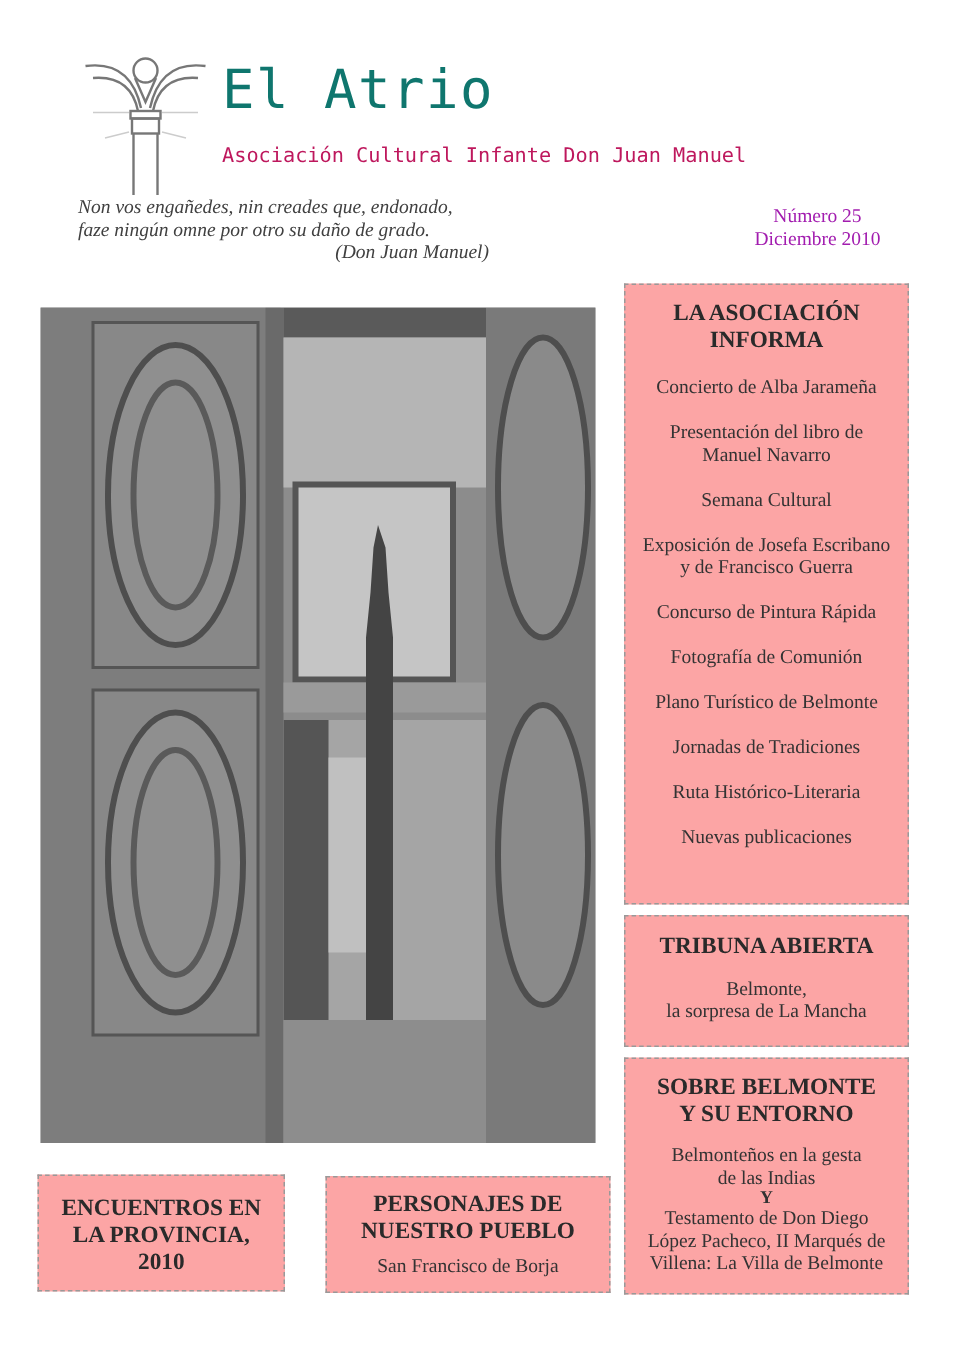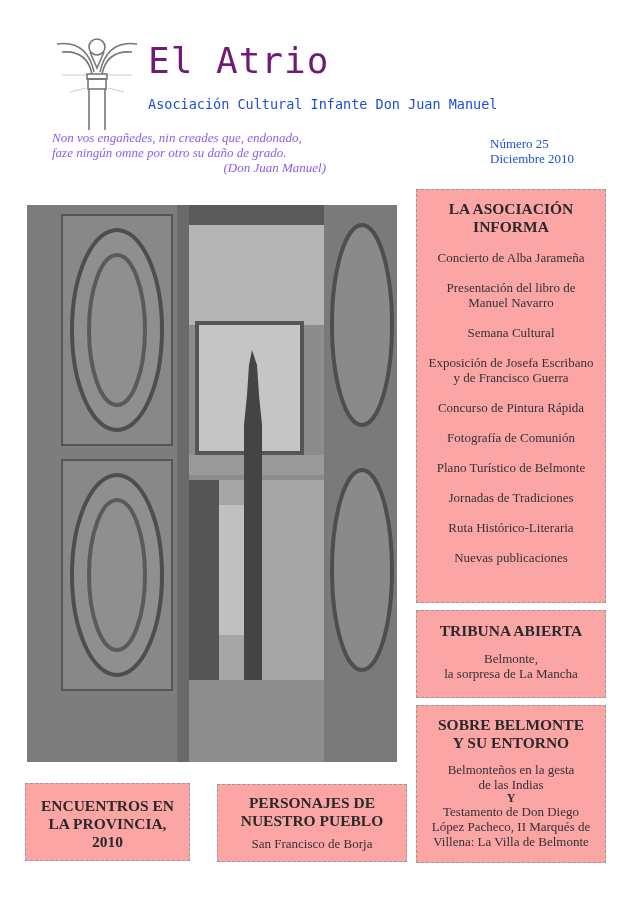--- a/index.html
+++ b/index.html
@@ -1,23 +1,23 @@
 <!DOCTYPE html>
 <html><head>
 <meta charset="utf-8">
 <style>
   html, body { margin:0; padding:0; }
   body { width:636px; height:900px; background:#ffffff; position:relative; overflow:hidden; color:#222; }
   .abs { position:absolute; }
   .logo { left:52px; top:22px; width:90px; height:110px; }
-  .title { left:148px; top:40px; font-family:"DejaVu Sans Mono", monospace; font-size:36px; color:#701a75; letter-spacing:1px; }
-  .subtitle { left:148px; top:96px; font-family:"DejaVu Sans Mono", monospace; font-size:13.5px; color:#1d4ed8; }
-  .quote { left:52px; top:130px; font-family:"Liberation Serif", serif; font-style:italic; font-size:13px; line-height:15px; color:#8b5cf6; width:300px; }
+  .title { left:148px; top:40px; font-family:"DejaVu Sans Mono", monospace; font-size:36px; color:#0f766e; letter-spacing:1px; }
+  .subtitle { left:148px; top:96px; font-family:"DejaVu Sans Mono", monospace; font-size:13.5px; color:#be185d; }
+  .quote { left:52px; top:130px; font-family:"Liberation Serif", serif; font-style:italic; font-size:13px; line-height:15px; color:#404040; width:300px; }
   .quote .attr { display:block; text-align:right; padding-right:26px; }
-  .issue { left:490px; top:136px; width:110px; font-family:"Liberation Serif", serif; font-size:13px; line-height:15px; text-align:left; color:#1d4ed8; }
+  .issue { left:490px; top:136px; width:110px; font-family:"Liberation Serif", serif; font-size:13px; line-height:15px; text-align:center; color:#a21caf; }
   .box { border:1px dashed #999; box-sizing:border-box; background:#fca5a5; font-family:"Liberation Serif", serif; text-align:center; color:#333; }
   .box h2 { font-size:15.5px; font-weight:bold; margin:0; line-height:18px; color:#2a2a2a; }
   .box .item { font-size:13px; line-height:15px; }
   .box1 { left:416px; top:189px; width:190px; height:414px; padding-top:10px; }
   .box1 h2 { margin-bottom:14px; }
   .box1 .item { margin-bottom:15px; }
   .box2 { left:416px; top:610px; width:190px; height:88px; padding-top:11px; }
   .box2 h2 { margin-bottom:11px; }
   .box3 { left:416px; top:705px; width:190px; height:158px; padding-top:10px; }
   .box3 h2 { margin-bottom:10px; }

